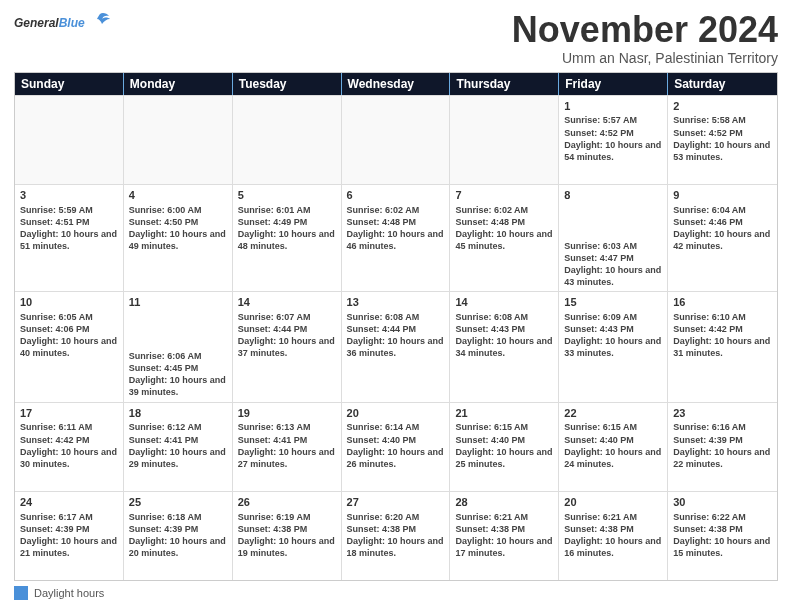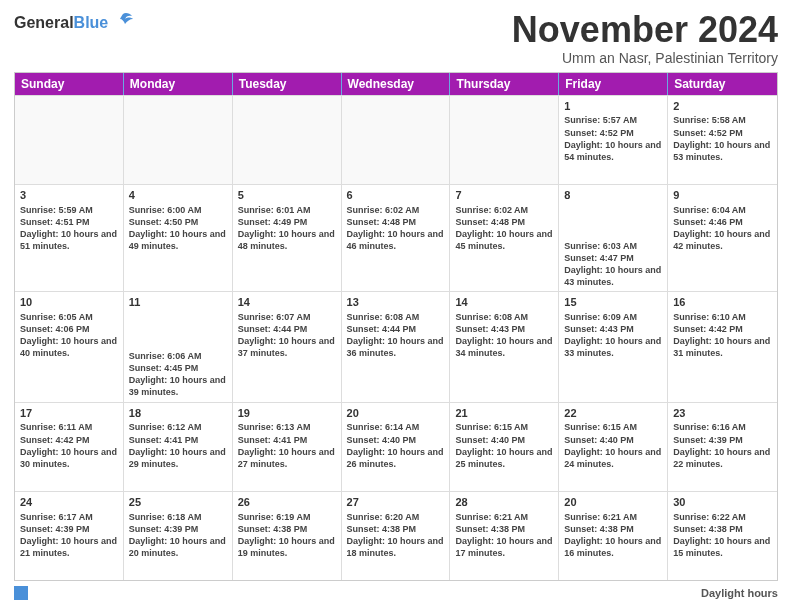--- a/index.html
+++ b/index.html
@@ -22,24 +22,25 @@
       align-items: flex-start;
       justify-content: space-between;
       margin-bottom: 6px;
     }
     .logo {
       display: flex;
       flex-direction: column;
       align-items: flex-start;
     }
     .logo-text {
-      font-size: 16px;
+      font-size: 12px;
       font-weight: bold;
       color: #333;
       line-height: 1;
+      font-style: italic;
     }
     .logo-text span {
       color: #4a90d9;
     }
     .title-block {
       text-align: right;
     }
     .main-title {
       font-size: 36px;
       font-weight: bold;
@@ -52,21 +53,21 @@
     }
     .calendar {
       flex: 1;
       display: flex;
       flex-direction: column;
       border: 1px solid #ccc;
     }
     .cal-header {
       display: grid;
       grid-template-columns: repeat(7, 1fr);
-      background: #a21caf;
+      background: #0f172a;
     }
     .cal-header-cell {
       color: #fff;
       font-size: 12px;
       font-weight: bold;
       padding: 4px 6px;
       border-right: 1px solid #6aaae0;
     }
     .cal-header-cell:last-child { border-right: none; }
     .cal-body {
@@ -98,24 +99,23 @@
       margin-bottom: 1px;
     }
     .day-info {
       font-size: 9px;
       color: #444;
       font-weight: bold;
     }
     .footer {
       display: flex;
       align-items: center;
-      justify-content: space-between;
+      justify-content: flex-start;
       padding: 5px 0 2px 0;
       gap: 6px;
-      font-weight: bold;
     }
     .legend-box {
       width: 14px;
       height: 14px;
       background: #4a90d9;
       display: inline-block;
     }
     .legend-label {
       font-size: 11px;
       color: #555;

